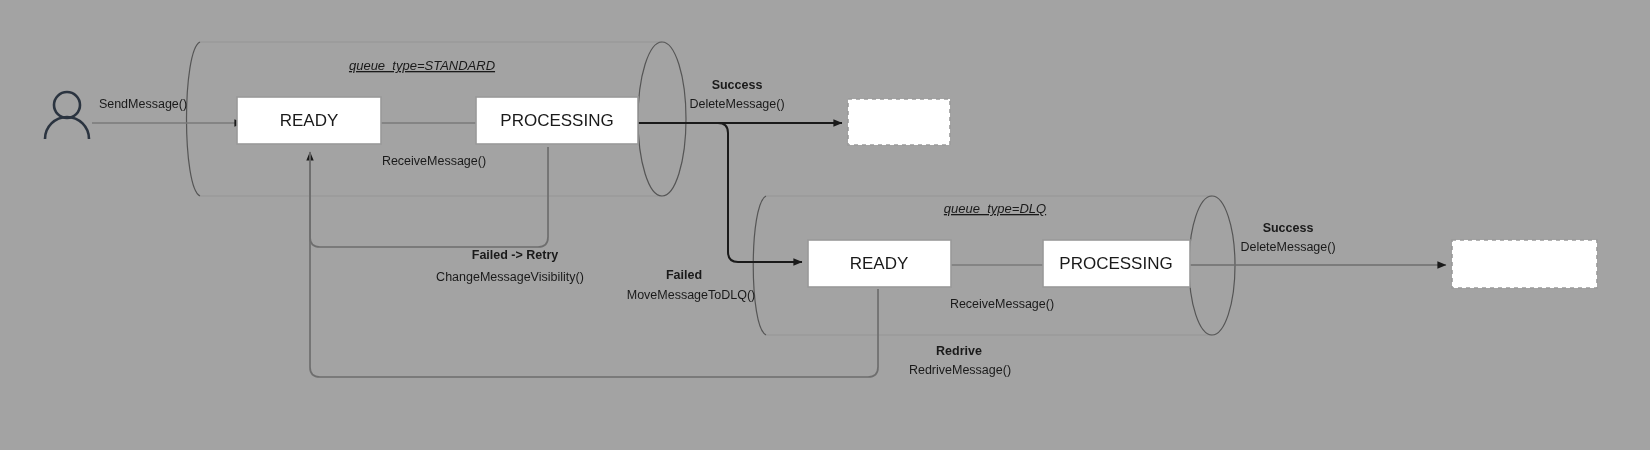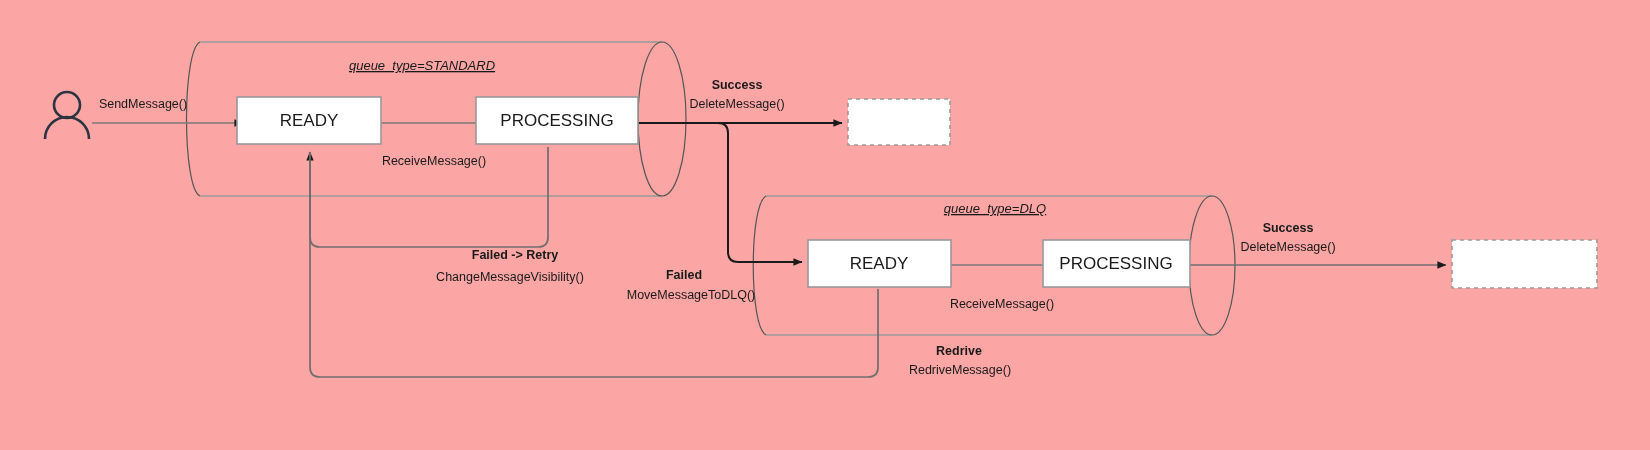--- a/index.html
+++ b/index.html
@@ -7,21 +7,21 @@
     padding: 0;
     background: #ffffff;
   }
   body {
     font-family: "Liberation Sans", sans-serif;
   }
   #canvas {
     position: relative;
     width: 1650px;
     height: 450px;
-    background: #fca5a5;
+    background: #a3a3a3;
     overflow: hidden;
   }
   svg.layer {
     position: absolute;
     left: 0;
     top: 0;
     width: 1650px;
     height: 450px;
   }
   .state-label {

